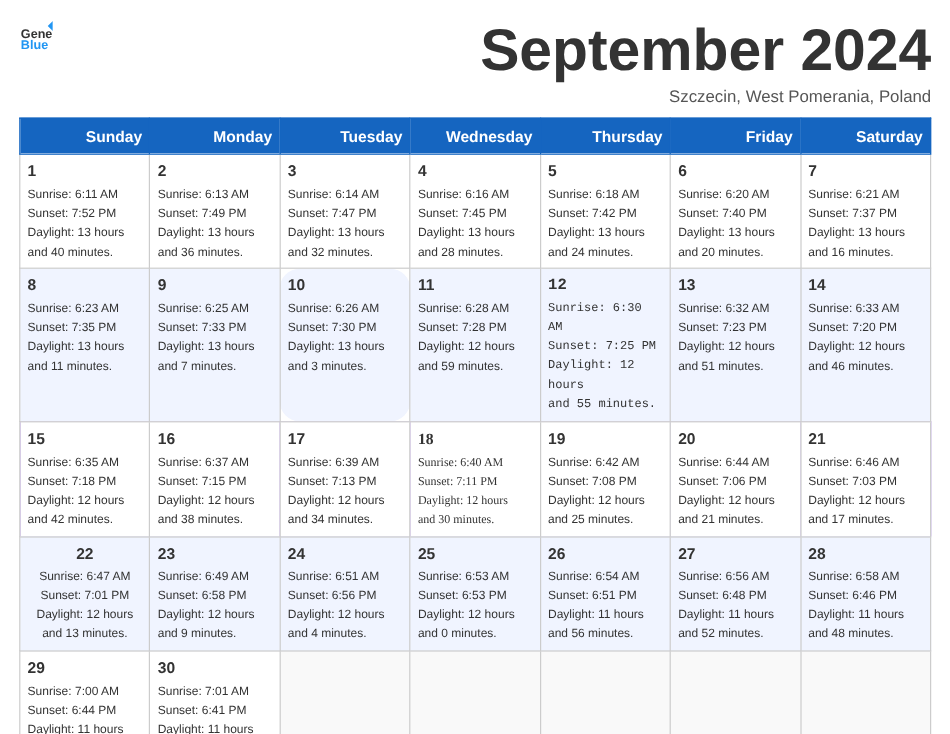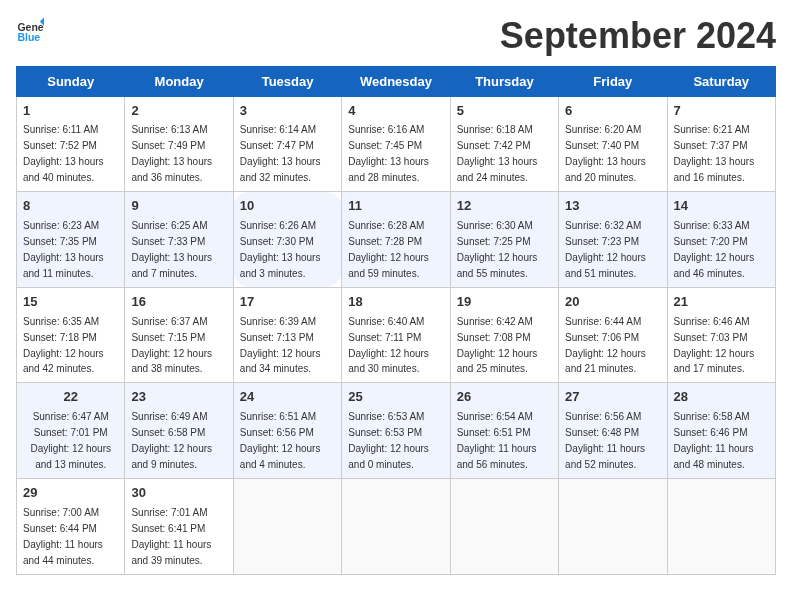--- a/index.html
+++ b/index.html
@@ -22,40 +22,40 @@
       gap: 4px;
     }
     .logo-icon {
       width: 28px;
       height: 28px;
     }
     .title-area {
       text-align: right;
     }
     .month-title {
-      font-size: 36px;
+      font-size: 49px;
       font-weight: bold;
       color: #333;
       line-height: 1.1;
     }
     .location-title {
       font-size: 14px;
       color: #555;
       margin-top: 2px;
     }
     table {
       width: 100%;
       border-collapse: collapse;
       font-size: 11px;
     }
     th {
       background-color: #1565c0;
       color: #fff;
       padding: 7px 6px;
-      text-align: center;
+      text-align: right;
       font-size: 13px;
       font-weight: bold;
       border: 1px solid #1565c0;
     }
     td {
       border: 1px solid #ccc;
       vertical-align: top;
       padding: 5px 6px;
       width: 14.28%;
       min-height: 80px;
@@ -88,20 +88,21 @@
 <div class="header-area">
   <div class="logo">
     <svg class="logo-icon" viewBox="0 0 40 40">
       <text x="2" y="22" font-size="15" font-weight="bold" fill="#333">General</text>
       <text x="2" y="36" font-size="15" font-weight="bold" fill="#2196f3">Blue</text>
       <polygon points="34,8 40,2 40,14" fill="#2196f3"></polygon>
     </svg>
   </div>
   <div class="title-area">
     <div class="month-title">September 2024</div>
+    <div class="location-title">Szczecin, West Pomerania, Poland</div>
   </div>
 </div>
 
 <table>
   <thead>
     <tr>
       <th>Sunday</th>
       <th>Monday</th>
       <th>Tuesday</th>
       <th>Wednesday</th>
@@ -118,29 +119,29 @@
         <td style="background: rgb(255, 255, 255);"><span class="day-num">4</span><span class="day-info">Sunrise: 6:16 AM<br>Sunset: 7:45 PM<br>Daylight: 13 hours<br>and 28 minutes.</span></td>
         <td style="background: rgb(255, 255, 255);"><span class="day-num">5</span><span class="day-info">Sunrise: 6:18 AM<br>Sunset: 7:42 PM<br>Daylight: 13 hours<br>and 24 minutes.</span></td>
         <td style="background: rgb(255, 255, 255);"><span class="day-num">6</span><span class="day-info">Sunrise: 6:20 AM<br>Sunset: 7:40 PM<br>Daylight: 13 hours<br>and 20 minutes.</span></td>
         <td style="background: rgb(255, 255, 255);"><span class="day-num">7</span><span class="day-info">Sunrise: 6:21 AM<br>Sunset: 7:37 PM<br>Daylight: 13 hours<br>and 16 minutes.</span></td>
       </tr>
       <tr style="background: rgb(245, 248, 255);">
         <td style="background: rgb(240, 244, 255);"><span class="day-num">8</span><span class="day-info">Sunrise: 6:23 AM<br>Sunset: 7:35 PM<br>Daylight: 13 hours<br>and 11 minutes.</span></td>
         <td style="background: rgb(240, 244, 255);"><span class="day-num">9</span><span class="day-info">Sunrise: 6:25 AM<br>Sunset: 7:33 PM<br>Daylight: 13 hours<br>and 7 minutes.</span></td>
         <td style="background: rgb(240, 244, 255); border-radius: 17px;"><span class="day-num">10</span><span class="day-info">Sunrise: 6:26 AM<br>Sunset: 7:30 PM<br>Daylight: 13 hours<br>and 3 minutes.</span></td>
         <td style="background: rgb(240, 244, 255);"><span class="day-num">11</span><span class="day-info">Sunrise: 6:28 AM<br>Sunset: 7:28 PM<br>Daylight: 12 hours<br>and 59 minutes.</span></td>
-        <td style="background: rgb(240, 244, 255);"><span class="day-num">12</span><span class="day-info">Sunrise: 6:30 AM<br>Sunset: 7:25 PM<br>Daylight: 12 hours<br>and 55 minutes.</span></td>
+        <td style="background: rgb(240, 244, 255); font-family: Liberation Mono, monospace;"><span class="day-num">12</span><span class="day-info">Sunrise: 6:30 AM<br>Sunset: 7:25 PM<br>Daylight: 12 hours<br>and 55 minutes.</span></td>
         <td style="background: rgb(240, 244, 255);"><span class="day-num">13</span><span class="day-info">Sunrise: 6:32 AM<br>Sunset: 7:23 PM<br>Daylight: 12 hours<br>and 51 minutes.</span></td>
         <td style="background: rgb(240, 244, 255);"><span class="day-num">14</span><span class="day-info">Sunrise: 6:33 AM<br>Sunset: 7:20 PM<br>Daylight: 12 hours<br>and 46 minutes.</span></td>
       </tr>
       <tr style="background: #6d28d9; margin-left: 12px;">
         <td style="background: rgb(255, 255, 255);"><span class="day-num">15</span><span class="day-info">Sunrise: 6:35 AM<br>Sunset: 7:18 PM<br>Daylight: 12 hours<br>and 42 minutes.</span></td>
         <td style="background: rgb(255, 255, 255);"><span class="day-num">16</span><span class="day-info">Sunrise: 6:37 AM<br>Sunset: 7:15 PM<br>Daylight: 12 hours<br>and 38 minutes.</span></td>
         <td style="background: rgb(255, 255, 255);"><span class="day-num">17</span><span class="day-info">Sunrise: 6:39 AM<br>Sunset: 7:13 PM<br>Daylight: 12 hours<br>and 34 minutes.</span></td>
-        <td style="background: rgb(255, 255, 255);"><span class="day-num">18</span><span class="day-info">Sunrise: 6:40 AM<br>Sunset: 7:11 PM<br>Daylight: 12 hours<br>and 30 minutes.</span></td>
+        <td style="background: rgb(255, 255, 255); font-family: Liberation Serif, serif;"><span class="day-num">18</span><span class="day-info">Sunrise: 6:40 AM<br>Sunset: 7:11 PM<br>Daylight: 12 hours<br>and 30 minutes.</span></td>
         <td style="background: rgb(255, 255, 255);"><span class="day-num">19</span><span class="day-info">Sunrise: 6:42 AM<br>Sunset: 7:08 PM<br>Daylight: 12 hours<br>and 25 minutes.</span></td>
         <td style="background: rgb(255, 255, 255);"><span class="day-num">20</span><span class="day-info">Sunrise: 6:44 AM<br>Sunset: 7:06 PM<br>Daylight: 12 hours<br>and 21 minutes.</span></td>
         <td style="background: rgb(255, 255, 255);"><span class="day-num">21</span><span class="day-info">Sunrise: 6:46 AM<br>Sunset: 7:03 PM<br>Daylight: 12 hours<br>and 17 minutes.</span></td>
       </tr>
       <tr style="background: rgb(245, 248, 255);">
         <td style="background: rgb(240, 244, 255); text-align: center;"><span class="day-num">22</span><span class="day-info">Sunrise: 6:47 AM<br>Sunset: 7:01 PM<br>Daylight: 12 hours<br>and 13 minutes.</span></td>
         <td style="background: rgb(240, 244, 255); margin-left: 28px;"><span class="day-num">23</span><span class="day-info">Sunrise: 6:49 AM<br>Sunset: 6:58 PM<br>Daylight: 12 hours<br>and 9 minutes.</span></td>
         <td style="background: rgb(240, 244, 255);"><span class="day-num">24</span><span class="day-info">Sunrise: 6:51 AM<br>Sunset: 6:56 PM<br>Daylight: 12 hours<br>and 4 minutes.</span></td>
         <td style="background: rgb(240, 244, 255);"><span class="day-num">25</span><span class="day-info">Sunrise: 6:53 AM<br>Sunset: 6:53 PM<br>Daylight: 12 hours<br>and 0 minutes.</span></td>
         <td style="background: rgb(240, 244, 255);"><span class="day-num">26</span><span class="day-info">Sunrise: 6:54 AM<br>Sunset: 6:51 PM<br>Daylight: 11 hours<br>and 56 minutes.</span></td>

